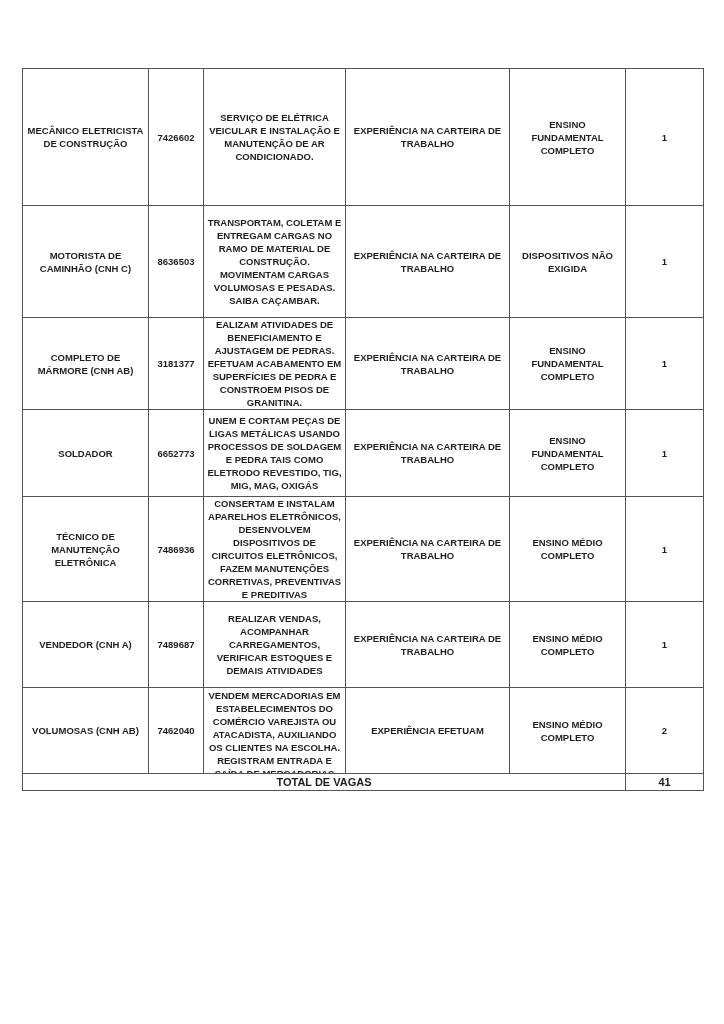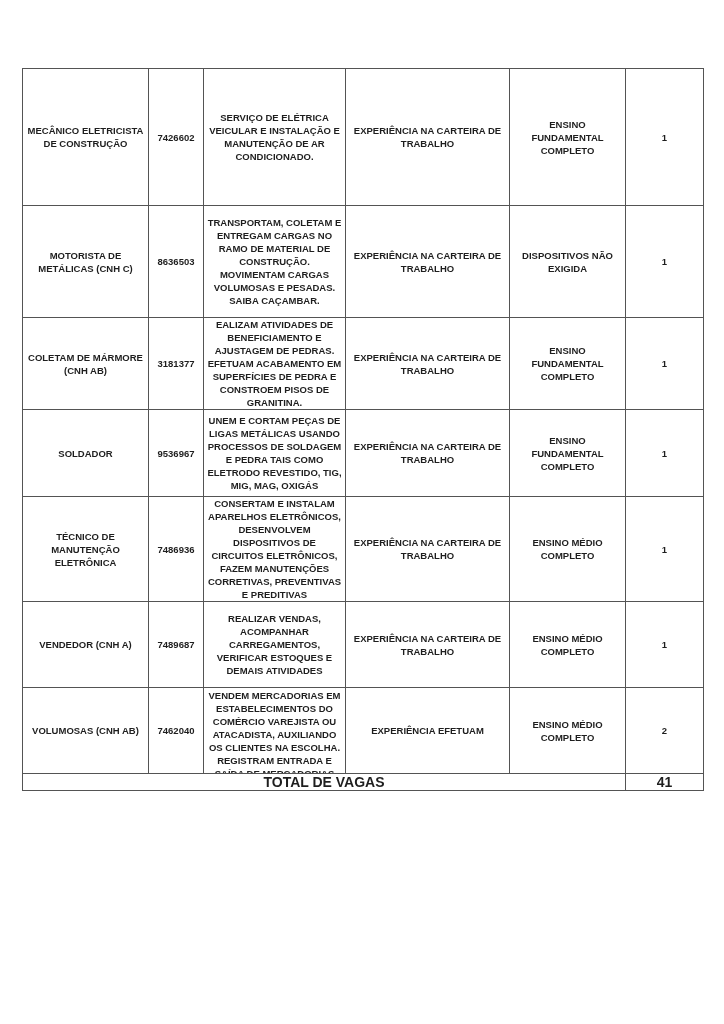--- a/index.html
+++ b/index.html
@@ -45,21 +45,21 @@
   tbody tr:nth-child(5) { height: 92px; }
   tbody tr:nth-child(6) { height: 86px; }
   tbody tr:nth-child(7) { height: 86px; }
   
   tbody tr:nth-child(7) .cell-inner {
     max-height: 84px;
     overflow: hidden;
   }
   tfoot tr { height: 17px; }
   tfoot .cell-inner {
-    font-size: 14px;
+    font-size: 11px;
     line-height: 15px;
   }
 </style>
 </head>
 <body>
 
 <div class="page">
   <table class="vagas-table">
     <colgroup>
       <col style="width:126px">
@@ -86,42 +86,42 @@
     <td>
             <div class="cell-inner">ENSINO FUNDAMENTAL COMPLETO</div>
           </td>
     <td>
             <div class="cell-inner">1</div>
           </td>
   </tr>
 
   <tr>
     <td>
-            <div class="cell-inner">MOTORISTA DE METÁLICAS (CNH C)</div>
+            <div class="cell-inner">MOTORISTA DE CAMINHÃO (CNH C)</div>
           </td>
     <td>
             <div class="cell-inner">8636503</div>
           </td>
     <td>
             <div class="cell-inner">TRANSPORTAM, COLETAM E ENTREGAM CARGAS NO RAMO DE MATERIAL DE CONSTRUÇÃO. MOVIMENTAM CARGAS VOLUMOSAS E PESADAS. SAIBA CAÇAMBAR.</div>
           </td>
     <td>
             <div class="cell-inner">EXPERIÊNCIA NA CARTEIRA DE TRABALHO</div>
           </td>
     <td>
             <div class="cell-inner">DISPOSITIVOS NÃO EXIGIDA</div>
           </td>
     <td>
             <div class="cell-inner">1</div>
           </td>
   </tr>
 
   <tr>
     <td>
-            <div class="cell-inner">COLETAM DE MÁRMORE (CNH AB)</div>
+            <div class="cell-inner">COMPLETO DE MÁRMORE (CNH AB)</div>
           </td>
     <td>
             <div class="cell-inner">3181377</div>
           </td>
     <td>
             <div class="cell-inner">EALIZAM ATIVIDADES DE BENEFICIAMENTO E AJUSTAGEM DE PEDRAS. EFETUAM ACABAMENTO EM SUPERFÍCIES DE PEDRA E CONSTROEM PISOS DE GRANITINA.</div>
           </td>
     <td>
             <div class="cell-inner">EXPERIÊNCIA NA CARTEIRA DE TRABALHO</div>
           </td>
@@ -131,21 +131,21 @@
     <td>
             <div class="cell-inner">1</div>
           </td>
   </tr>
 
   <tr>
     <td>
             <div class="cell-inner">SOLDADOR</div>
           </td>
     <td>
-            <div class="cell-inner">9536967</div>
+            <div class="cell-inner">6652773</div>
           </td>
     <td>
             <div class="cell-inner">UNEM E CORTAM PEÇAS DE LIGAS METÁLICAS USANDO PROCESSOS DE SOLDAGEM E PEDRA TAIS COMO ELETRODO REVESTIDO, TIG, MIG, MAG, OXIGÁS</div>
           </td>
     <td>
             <div class="cell-inner">EXPERIÊNCIA NA CARTEIRA DE TRABALHO</div>
           </td>
     <td>
             <div class="cell-inner">ENSINO FUNDAMENTAL COMPLETO</div>
           </td>

